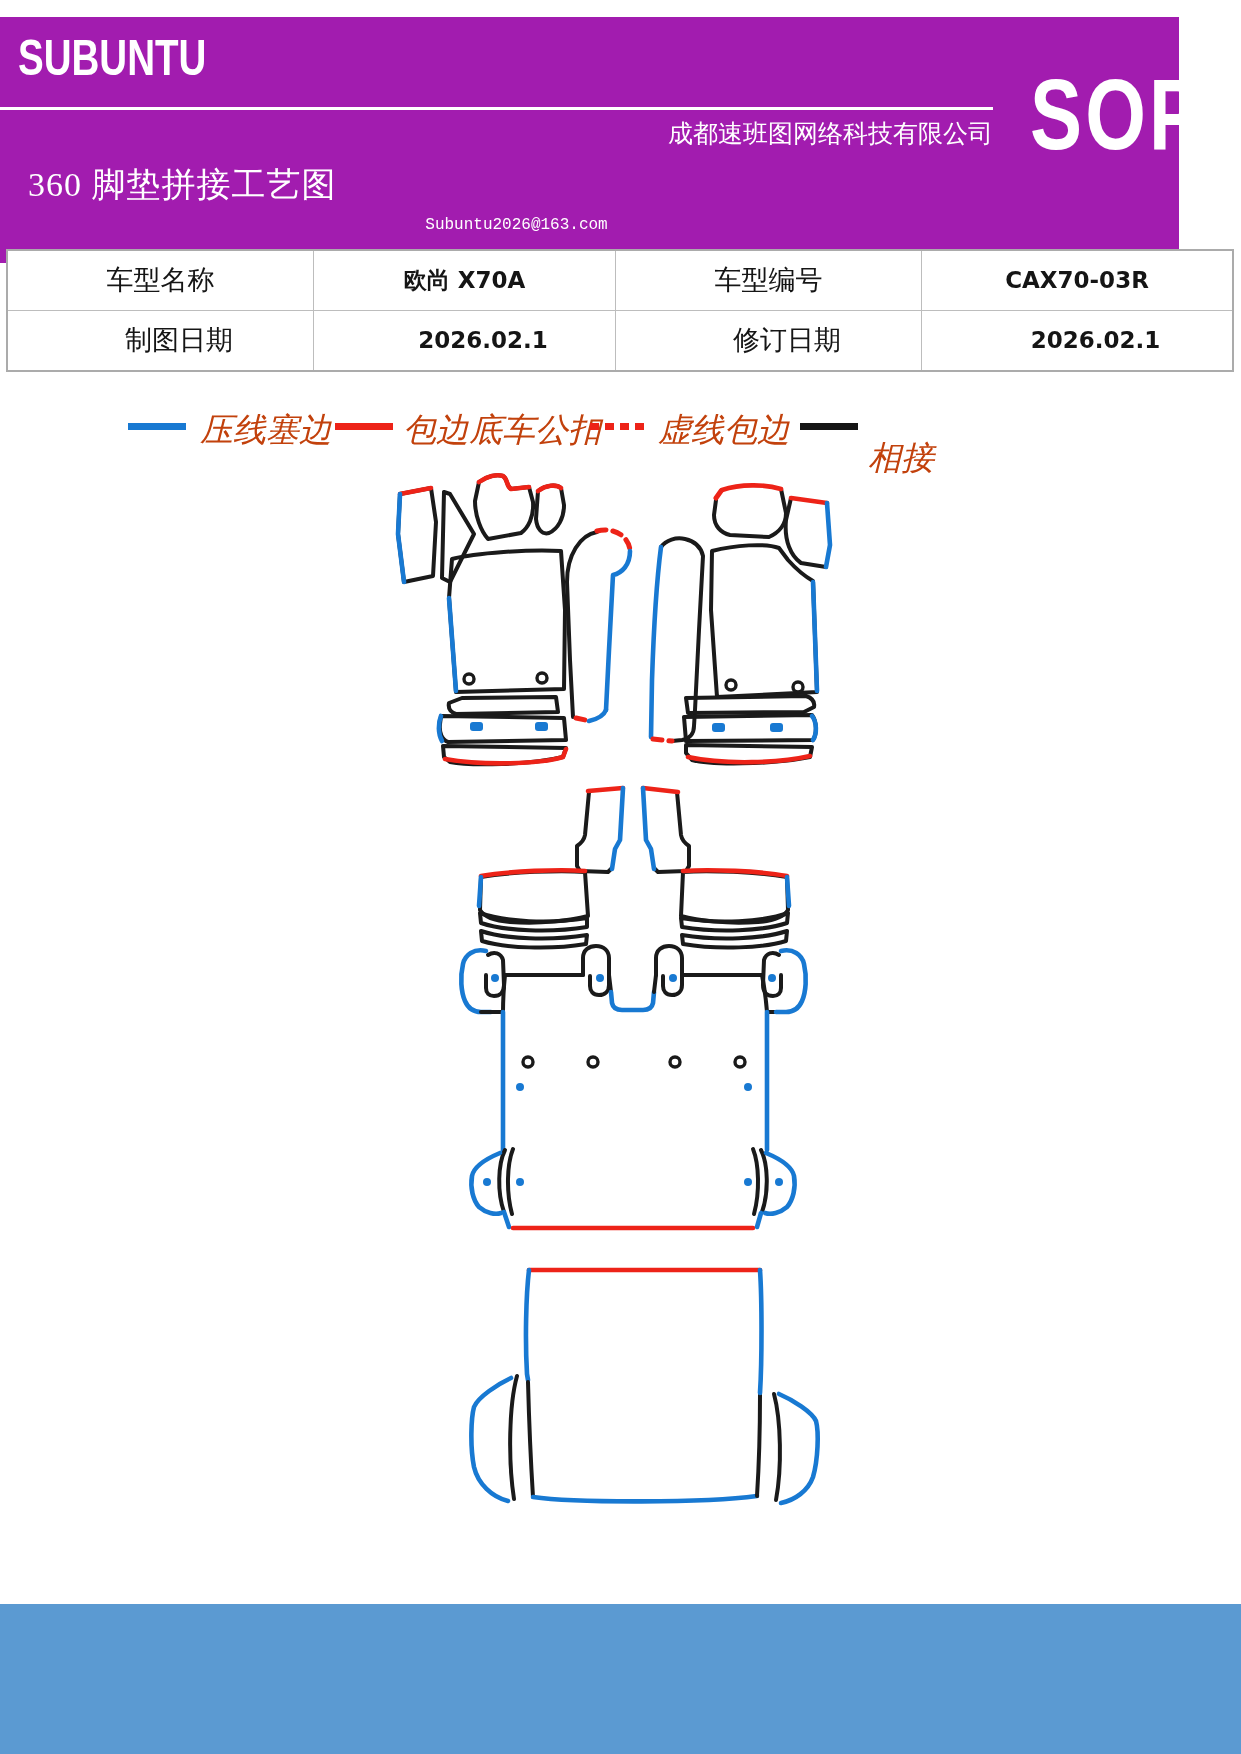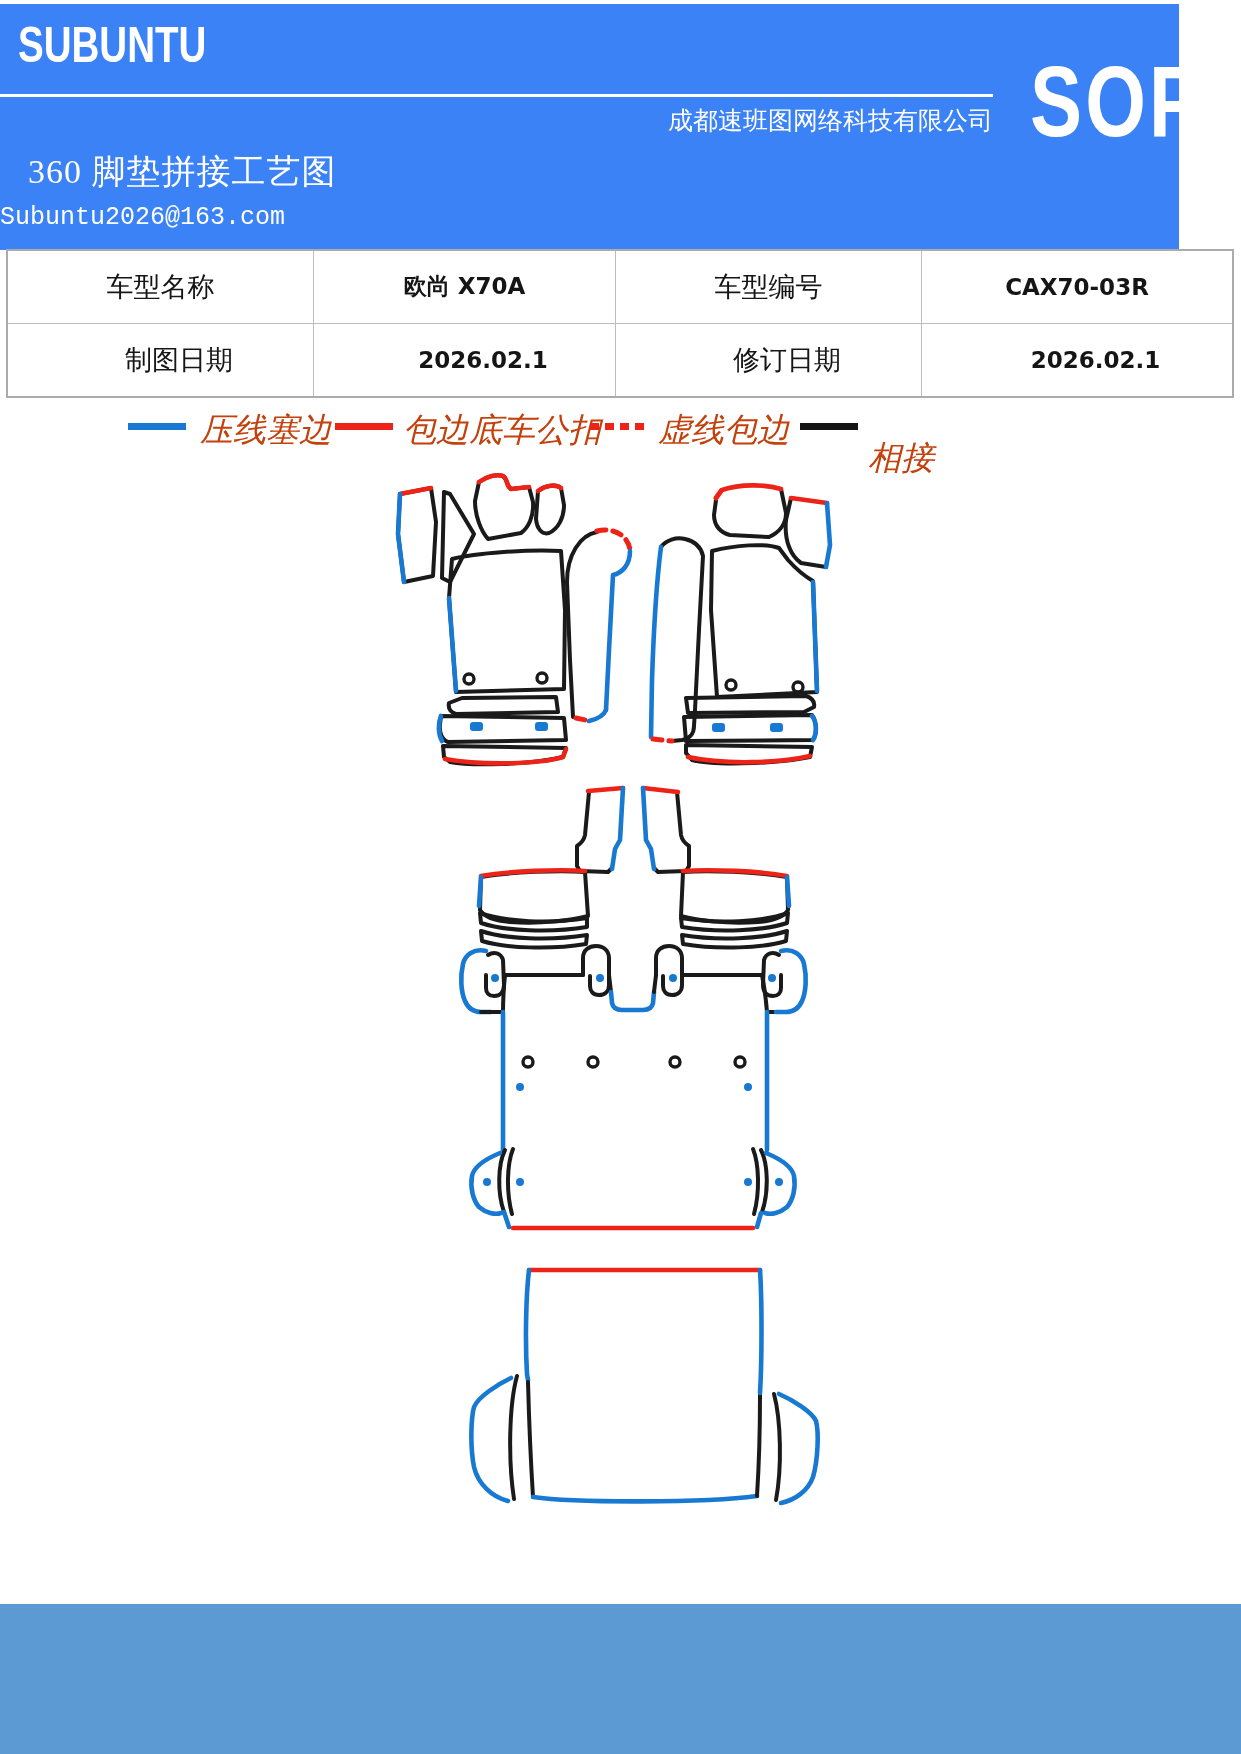--- a/index.html
+++ b/index.html
@@ -1,37 +1,37 @@
 <!DOCTYPE html>
 <html><head>
 <meta charset="utf-8">
 <style>
   html,body{margin:0;padding:0;background:#fff;}
   .page{position:relative;width:1241px;height:1754px;background:#fff;overflow:hidden;
         font-family:"Liberation Sans",sans-serif;color:#151515;}
 
   
-  .header{position:absolute;left:0;top:4px;width:1179px;height:246px;background:#3b82f6;}
+  .header{position:absolute;left:0;top:17px;width:1179px;height:246px;background:#a21caf;}
   .logo{position:absolute;left:18px;top:10px;color:#fff;font-size:47px;font-weight:900;
         letter-spacing:0px;transform:scale(0.82,1.08);transform-origin:left top;
         font-family:"Liberation Sans",sans-serif;}
   .hr-line{position:absolute;left:0;top:90px;width:993px;height:3px;background:#fff;}
   .hd-company{position:absolute;left:0;top:100px;width:993px;text-align:right;color:#fff;
         font-size:25px;font-family:"Liberation Serif",serif;}
   .page-title{position:absolute;left:28px;top:136px;color:#fff;font-size:34px;letter-spacing:1px;
         font-family:"Liberation Serif",serif;margin-top:9px;}
   .hd-web{position:absolute;left:0;top:172px;width:993px;text-align:right;color:#fff;font-size:23px;
         text-decoration:underline;font-family:"Liberation Mono",monospace;}
-  .hd-mail{position:absolute;left:0;top:199px;width:993px;text-align:left;color:#fff;font-size:25px;
-        font-family:"Liberation Mono",monospace;}
+  .hd-mail{position:absolute;left:0;top:199px;width:993px;text-align:center;color:#fff;font-size:16px;
+        font-family:"Liberation Mono",monospace;padding-left:20px;}
   .sop{position:absolute;left:1030px;top:40px;color:#fff;font-size:100px;font-weight:900;
         letter-spacing:4px;transform:scale(0.78,1);transform-origin:left top;}
 
   
-  .info-table{position:absolute;left:6px;top:249px;width:1228px;height:149px;
+  .info-table{position:absolute;left:6px;top:249px;width:1228px;height:123px;
         border:2px solid #ababab;box-sizing:border-box;display:grid;
         grid-template-columns:306px 302px 306px 1fr;grid-template-rows:1fr 1fr;background:#fff;}
   .cell{border-right:1px solid #bdbdbd;border-bottom:1px solid #bdbdbd;display:flex;
         align-items:center;justify-content:center;}
   .cell:nth-child(4n){border-right:none;}
   .cell:nth-child(n+5){border-bottom:none;padding-left:37px;}
   .cell.lab{font-size:27px;font-family:"Liberation Serif",serif;}
   .cell.val{font-size:23px;font-weight:600;font-family:"DejaVu Sans",sans-serif;}
   .sw{position:absolute;top:423px;width:58px;height:7px;}
   .sw-blue{background:#1879d2;}

